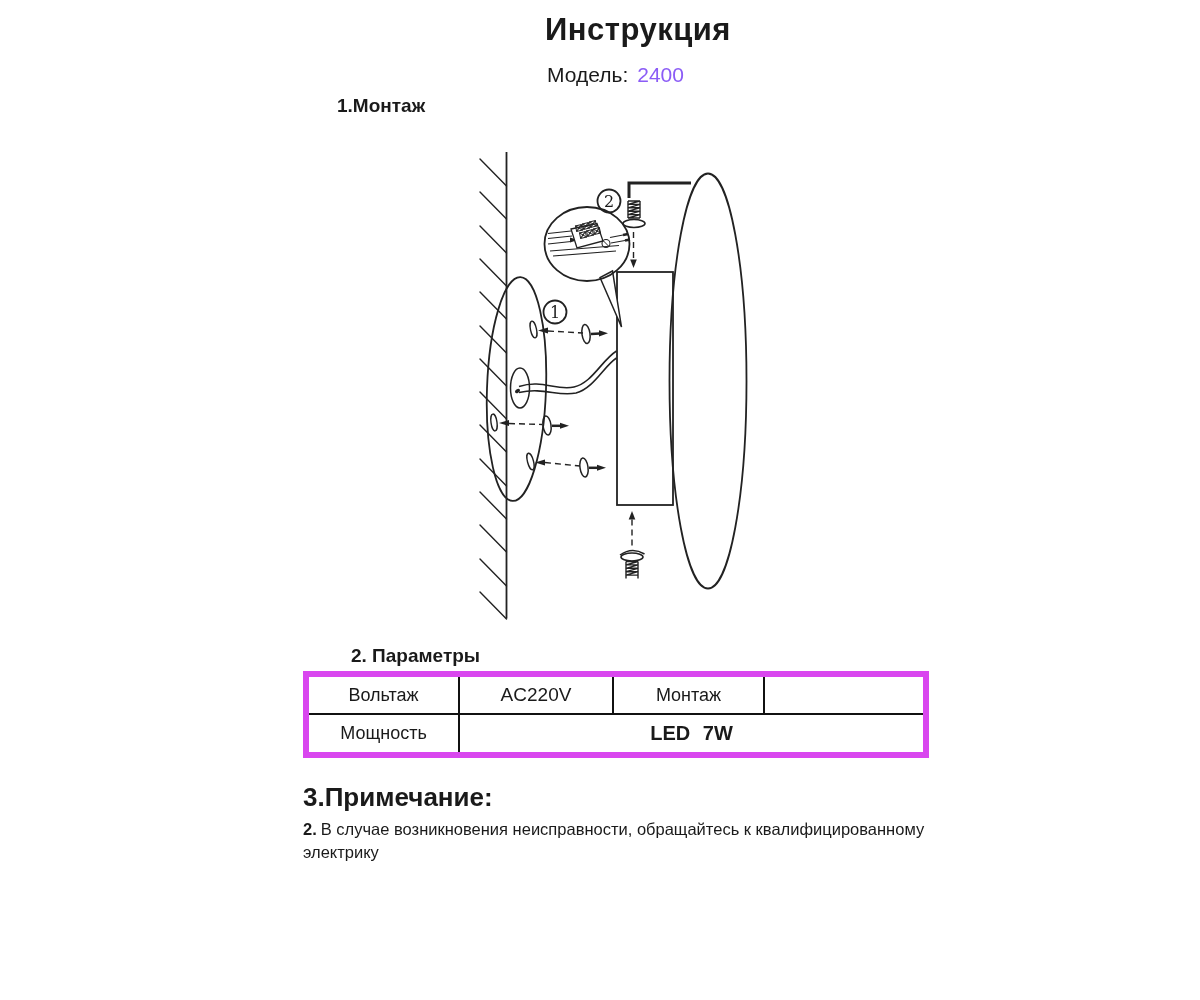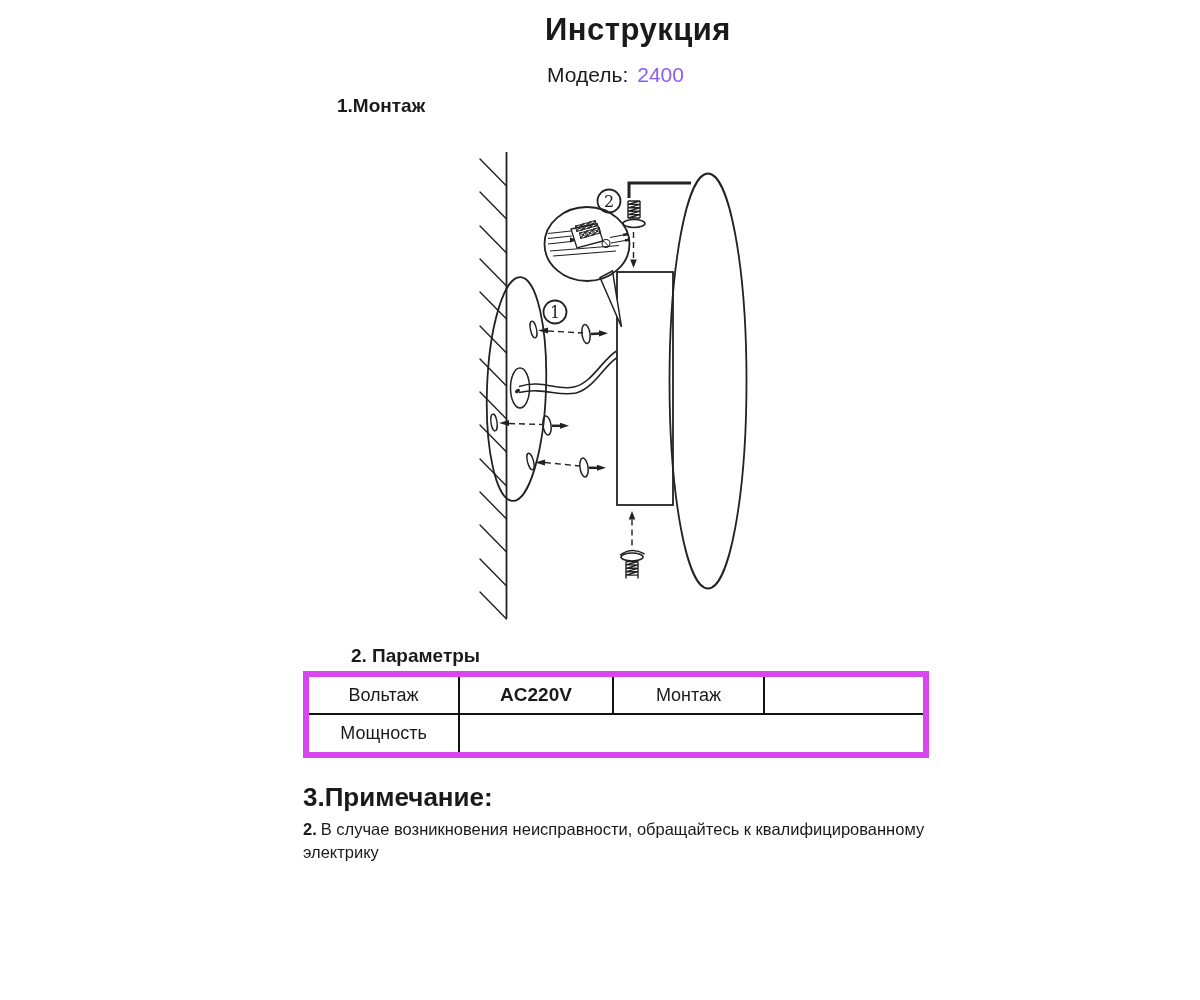--- a/index.html
+++ b/index.html
@@ -13,21 +13,21 @@
   .h-montage{left:337px;top:95px;font-size:19px;font-weight:bold;}
   .h-params{left:307px;top:645px;font-size:19px;font-weight:bold;margin-left:44px;}
   .h-notes{left:303px;top:782px;font-size:26px;font-weight:bold;}
   .diagram{left:420px;top:130px;}
 
   .spec-table{left:303px;top:671px;width:614px;border:6px solid #d946ef;}
   .spec-row1{display:grid;grid-template-columns:151px 154px 151px 1fr;border-bottom:2px solid #111;height:36px;}
   .spec-row2{display:grid;grid-template-columns:151px 1fr;height:37px;border-radius:17px;}
   .cell{display:flex;align-items:center;justify-content:center;font-size:18px;}
   .cell.bdr{border-right:2px solid #111;}
-  .cell.val{font-weight:bold;font-size:19px;}
+  .cell.val{font-weight:normal;font-size:19px;}
   .cell.power-val{font-weight:bold;font-size:20px;word-spacing:7px;}
 
   .notes{left:303px;top:818px;width:624px;font-size:16.5px;line-height:1.42;}
   .notes p{margin:0 0 12px 0;}
   .notes b{margin-right:4px;}
 
   svg .ln{stroke:#222;fill:none;}
   svg text.marker{font-family:"DejaVu Serif",serif;font-size:16px;fill:#1a1a1a;text-anchor:middle;}
 </style>
 </head>
@@ -204,20 +204,21 @@
 <div class="abs h-params">2. Параметры</div>
 
 <div class="abs spec-table">
   <div class="spec-row1">
     <div class="cell bdr">Вольтаж</div>
     <div class="cell bdr val">AC220V</div>
     <div class="cell bdr">Монтаж</div>
   </div>
   <div class="spec-row2">
     <div class="cell bdr">Мощность</div>
+    <div class="cell power-val">LED 7W</div>
   </div>
 </div>
 
 <div class="abs h-notes">3.Примечание:</div>
 
 <div class="abs notes">
   <p><b>2.</b><span>В случае возникновения неисправности, обращайтесь к квалифицированному электрику</span></p>
 </div>
 
 </body></html>

